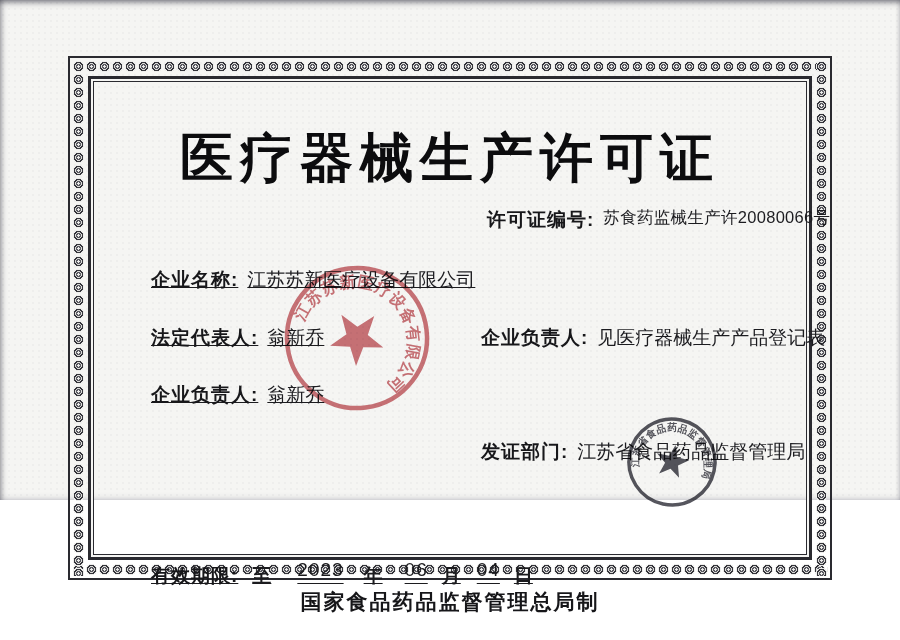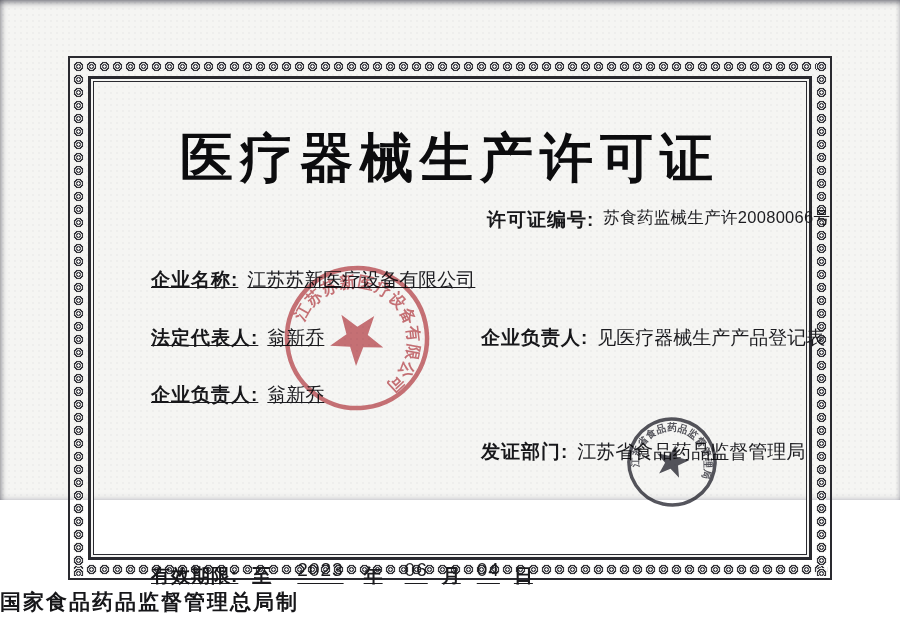--- a/index.html
+++ b/index.html
@@ -62,21 +62,21 @@
   .r4 { top:356px; } .r5 { top:432px;margin-top:48px; }
 
   .num { position:relative; top:-6px; font-weight:500; letter-spacing:1px; }
   .unit { font-weight:700; }
   .sp14 { margin-left:14px; } .sp16 { margin-left:16px; } .sp18 { margin-left:18px; }
   .sp20 { margin-left:20px; } .sp22 { margin-left:22px; } .sp26 { margin-left:26px; }
   .sp8 { margin-left:8px; } .sp4 { margin-left:4px; }
 
   .footer-line {
     position:absolute; top:588px; left:0; right:0;
-    text-align:left; font-size:21px; font-weight:700;
+    text-align:center; font-size:21px; font-weight:700;
     letter-spacing:2px; color:#161619;
   }
 
   
   .seal { position:absolute; mix-blend-mode:multiply; }
   .seal-company   { left:272px; top:253px; width:170px; height:170px; transform:rotate(38deg); opacity:0.82; }
   .seal-authority { left:617px; top:407px; width:110px; height:110px; transform:rotate(12deg); opacity:0.9; }
 </style>
 </head>
 <body>

